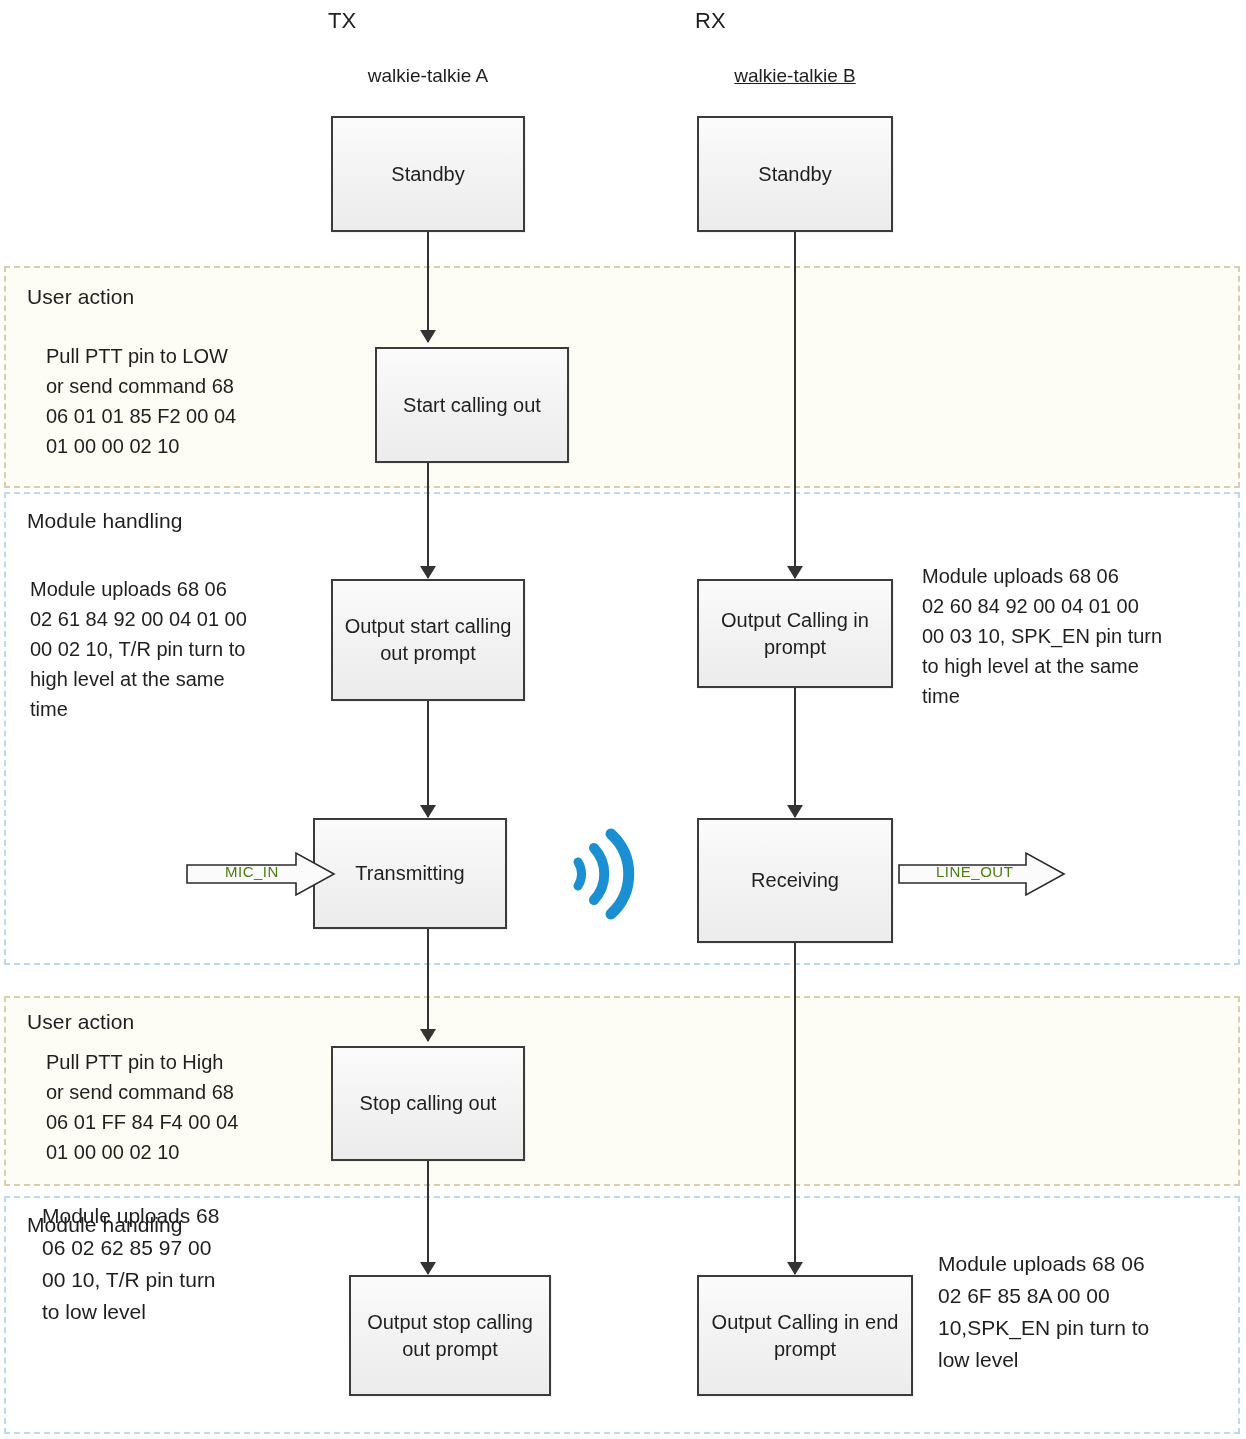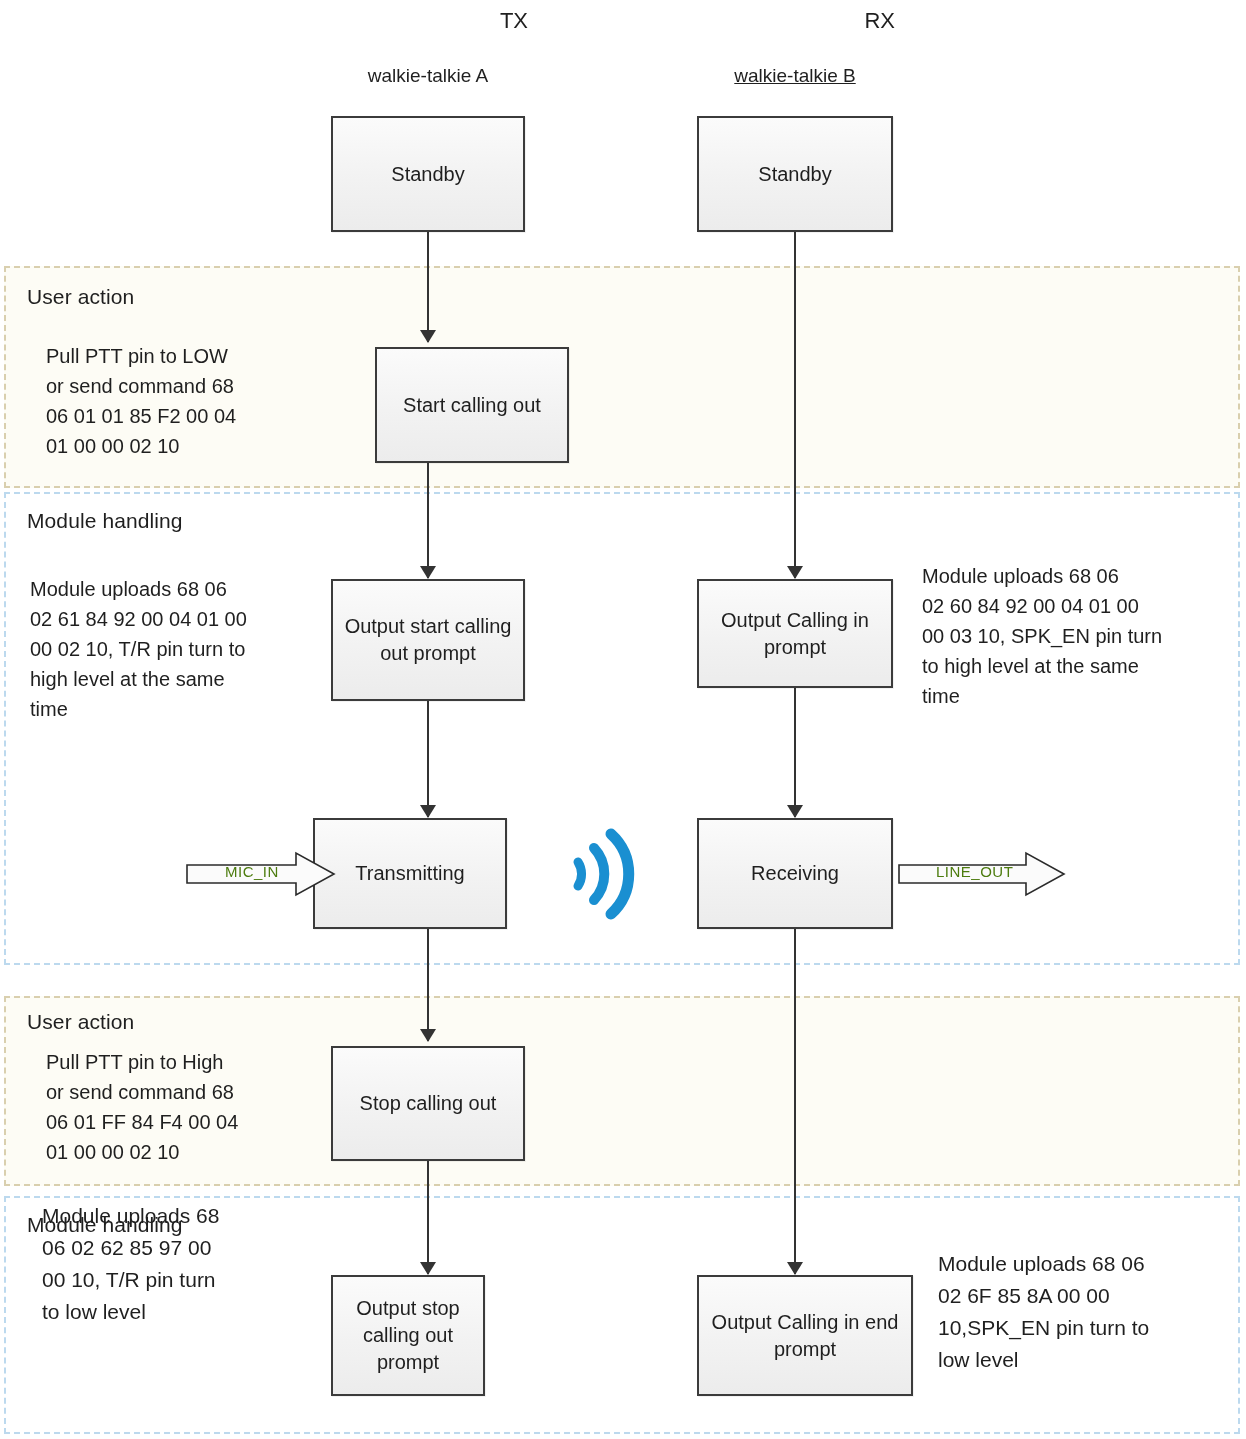--- a/index.html
+++ b/index.html
@@ -53,21 +53,21 @@
     font-size: 20px;
     line-height: 1.35;
     color: #1f1f1f;
     padding: 2px 6px;
     box-shadow: 1px 1px 0 rgba(0,0,0,0.05);
   }
 
   
   .col-head {
     position: absolute;
-    text-align: right;
+    text-align: left;
     font-size: 22px;
     color: #1f1f1f;
     white-space: nowrap;
   }
   .col-sub {
     position: absolute;
     text-align: center;
     font-size: 19px;
     color: #1f1f1f;
     white-space: nowrap;
@@ -188,25 +188,25 @@
 
   <div class="pbox" style="left:331px; top:116px; width:194px; height:116px;">Standby</div>
   <div class="pbox" style="left:697px; top:116px; width:196px; height:116px;">Standby</div>
 
   <div class="pbox" style="left:331px; top:347px; width:194px; height:116px;margin-left:44px;">Start calling out</div>
 
   <div class="pbox" style="left:331px; top:579px; width:194px; height:122px;">Output start calling out prompt</div>
   <div class="pbox" style="left:697px; top:579px; width:196px; height:109px;">Output Calling in  prompt</div>
 
   <div class="pbox" style="left:313px; top:818px; width:194px; height:111px;">Transmitting</div>
-  <div class="pbox" style="left:697px; top:818px; width:196px; height:111px;">Receiving</div>
+  <div class="pbox" style="left:697px; top:818px; width:196px; height:125px;">Receiving</div>
 
   <div class="pbox" style="left:331px; top:1046px; width:194px; height:115px;">Stop calling out</div>
 
-  <div class="pbox" style="left:331px; top:1275px; width:154px; height:121px;">Output stop calling out prompt</div>
+  <div class="pbox" style="left:349px; top:1275px; width:202px; height:121px;">Output stop calling out prompt</div>
   <div class="pbox" style="left:697px; top:1275px; width:216px; height:121px;">Output Calling in end prompt</div>
 
   <div class="blockarrow" style="left:186px; top:850px; width:150px; height:48px;">
     <svg width="150" height="48" viewBox="0 0 150 48">
       <polygon points="1,15 110,15 110,3 148,24 110,45 110,33 1,33" fill="#fbfbfb" stroke="#2b2b2b" stroke-width="1.6"></polygon>
     </svg>
   </div>
   <div class="ba-label" style="left:225px; top:863px;">MIC_IN</div>
 
   <div class="blockarrow" style="left:898px; top:850px; width:168px; height:48px;">

